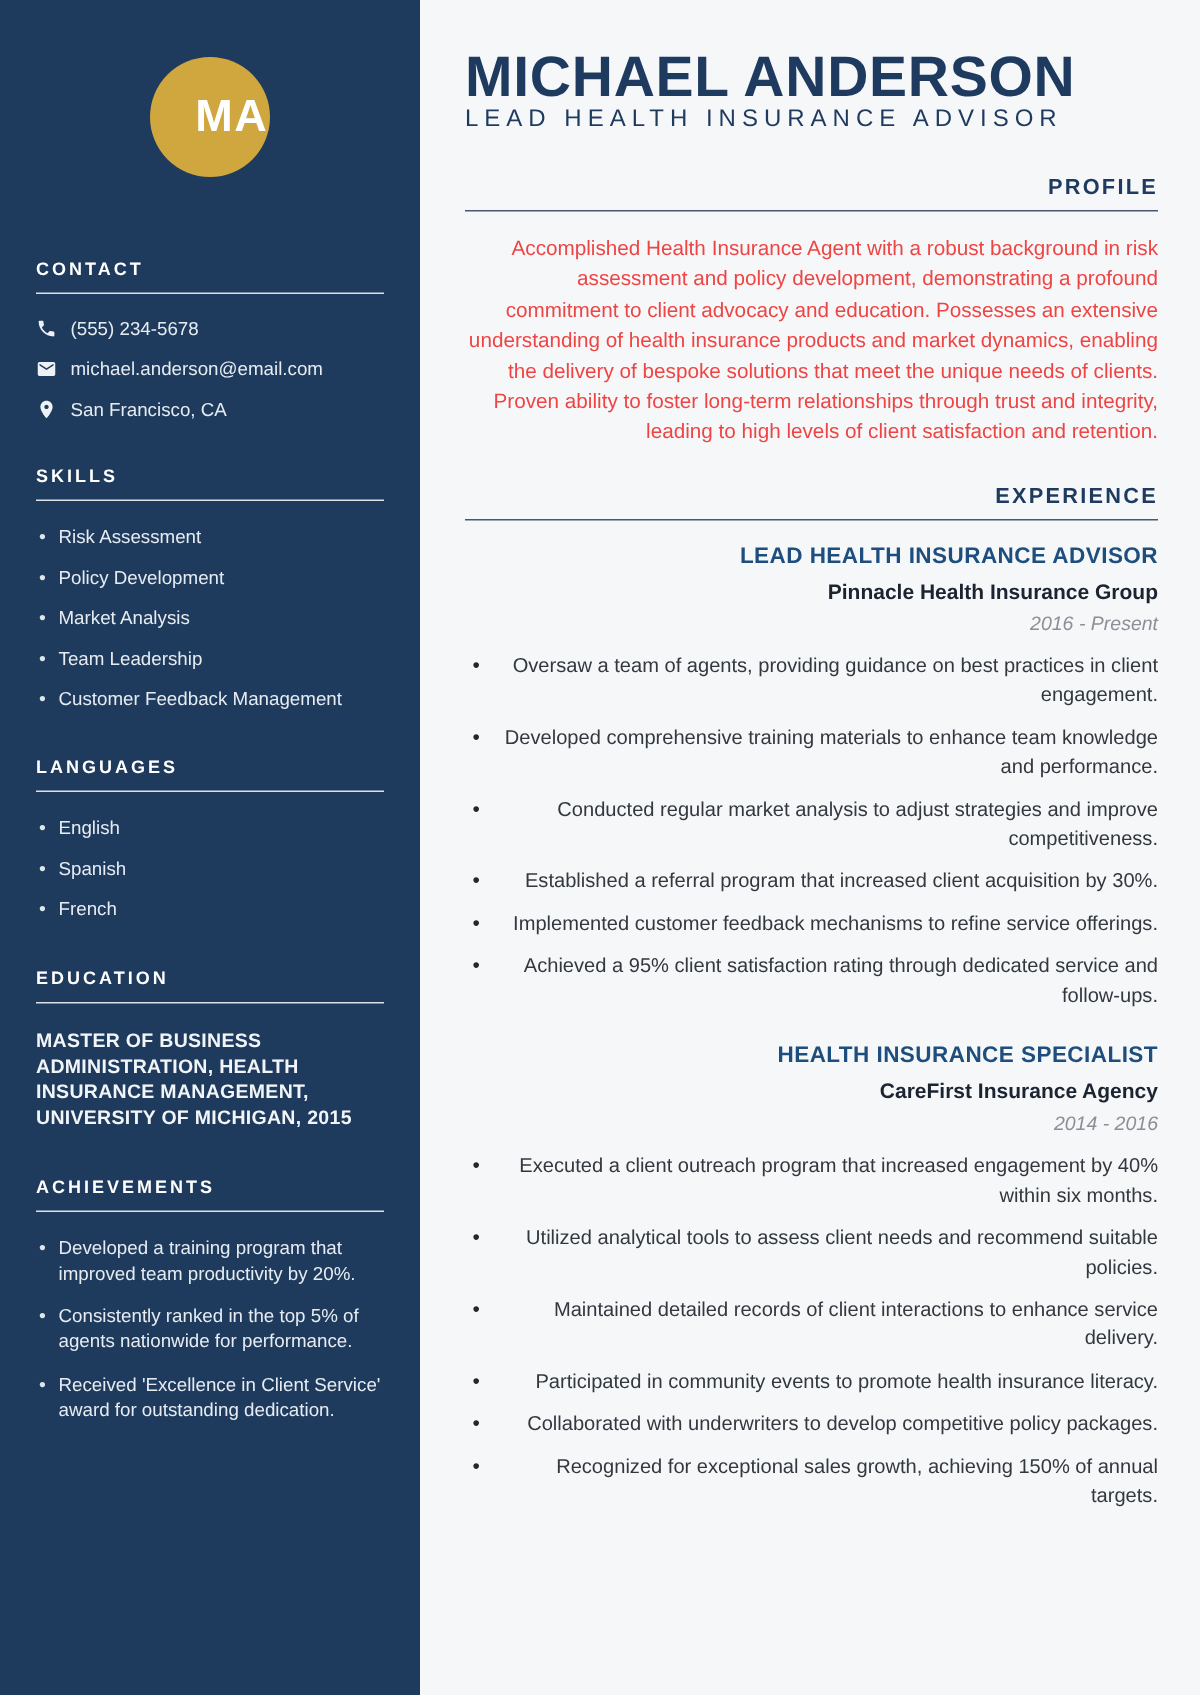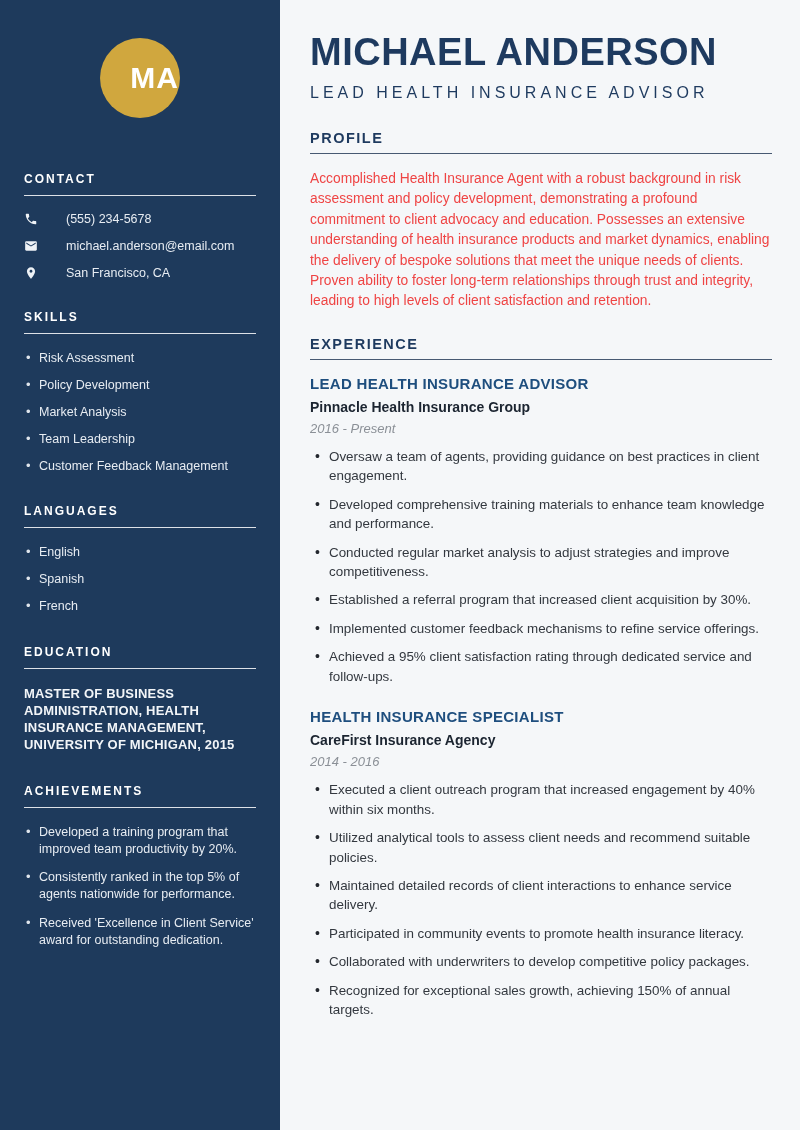--- a/index.html
+++ b/index.html
@@ -25,21 +25,21 @@
     color: #ffffff; font-size: 30px; font-weight: bold; letter-spacing: 1px; margin-left: 29px;
   }
   .side-section { margin-bottom: 30px; }
   .side-heading {
     font-size: 12px; font-weight: bold; letter-spacing: 2px;
     color: #ffffff; margin-bottom: 9px;
   }
   .side-rule { border-top: 1px solid rgba(255,255,255,0.85); margin-bottom: 16px; }
 
   .contact-item {
-    display: flex; align-items: center; gap: 28px;
+    display: flex; align-items: center; gap: 9px;
     font-size: 12.5px; color: #e7ecf2; margin-bottom: 13px;
   }
   .contact-icon { width: 14px; height: 14px; flex: 0 0 14px; display: flex; }
   .contact-icon svg { width: 14px; height: 14px; fill: #eef2f6; }
 
   ul.side-list { list-style: none; }
   ul.side-list li {
     font-size: 12.5px; color: #e7ecf2; margin-bottom: 10px;
     padding-left: 15px; position: relative; line-height: 1.35;
   }
@@ -54,32 +54,32 @@
     text-transform: uppercase; line-height: 1.32; letter-spacing: 0.2px;
   }
 
   
   .main {
     flex: 1; background: #f5f7f9;
     padding: 33px 28px 20px 30px;
   }
   .name {
     font-size: 38px; font-weight: bold; color: #1e3a5f;
-    letter-spacing: 0.5px; line-height: 1; margin-bottom: 13px;
+    letter-spacing: 0.5px; line-height: 1; 
   }
   .job-subtitle {
     font-size: 16px; color: #1e3a5f; letter-spacing: 4px;
     margin-bottom: 28px; font-weight: 500;
   }
   .section-heading {
     font-size: 14.5px; font-weight: bold; letter-spacing: 1.5px;
     color: #1e3a5f; margin-bottom: 7px;
   }
   .section-rule { border-top: 1px solid #475972; margin-bottom: 15px; }
-  .main-section { margin-bottom: 24px; }
+  .main-section { margin-bottom: 24px; text-align: right; }
 
   .profile-text {
     font-size: 13.8px; color: #ef4444; line-height: 1.48;
   }
 
   .job { margin-bottom: 22px; }
   .job-title {
     font-size: 15px; font-weight: bold; color: #1e4e7e;
     letter-spacing: 0.3px; margin-bottom: 7px;
   }

